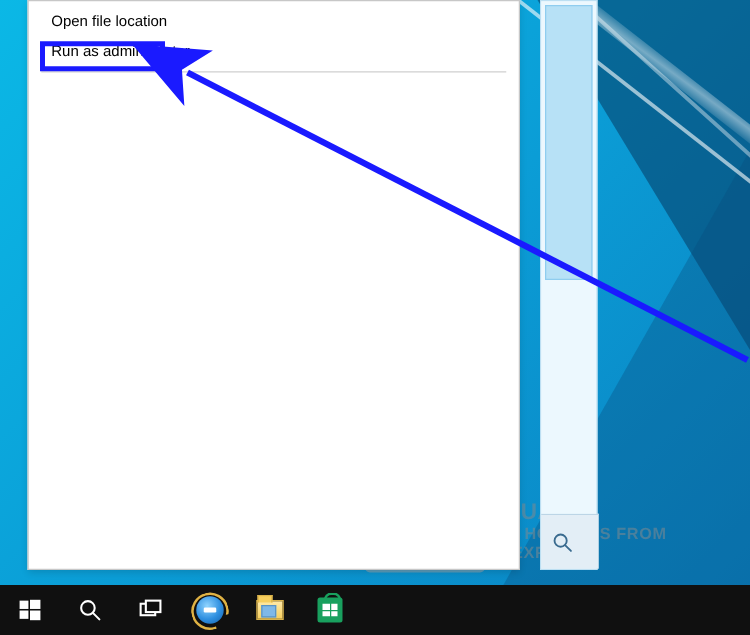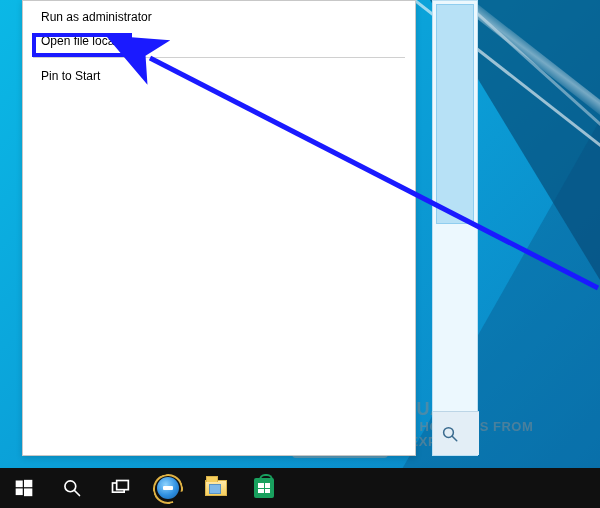--- a/index.html
+++ b/index.html
@@ -193,24 +193,23 @@
     <div class="searchcell">
       <svg class="mag" viewBox="0 0 24 24">
         <circle cx="10" cy="10" r="6.5" stroke="#3a6b8f" stroke-width="2" fill="none"></circle>
         <line x1="15" y1="15" x2="21" y2="21" stroke="#3a6b8f" stroke-width="2" stroke-linecap="round"></line>
       </svg>
     </div>
   </div>
 
   <div class="menu">
     <div class="menu-inner">
+      <div class="menu-item">Open file location</div>
       <div class="menu-item">Run as administrator</div>
-      <div class="menu-item">Open file location</div>
       <div class="menu-sep"></div>
-      <div class="menu-item">Pin to Start</div>
     </div>
   </div>
 
   <div class="highlight-box"></div>
 
   <svg class="arrow-svg" viewBox="0 0 600 508">
     <defs>
       <marker id="ahead" markerWidth="14" markerHeight="14" refX="2" refY="5" orient="auto">
         <path d="M0,0 L12,5 L0,10 L3,5 z" fill="#1a1aff"></path>
       </marker>

